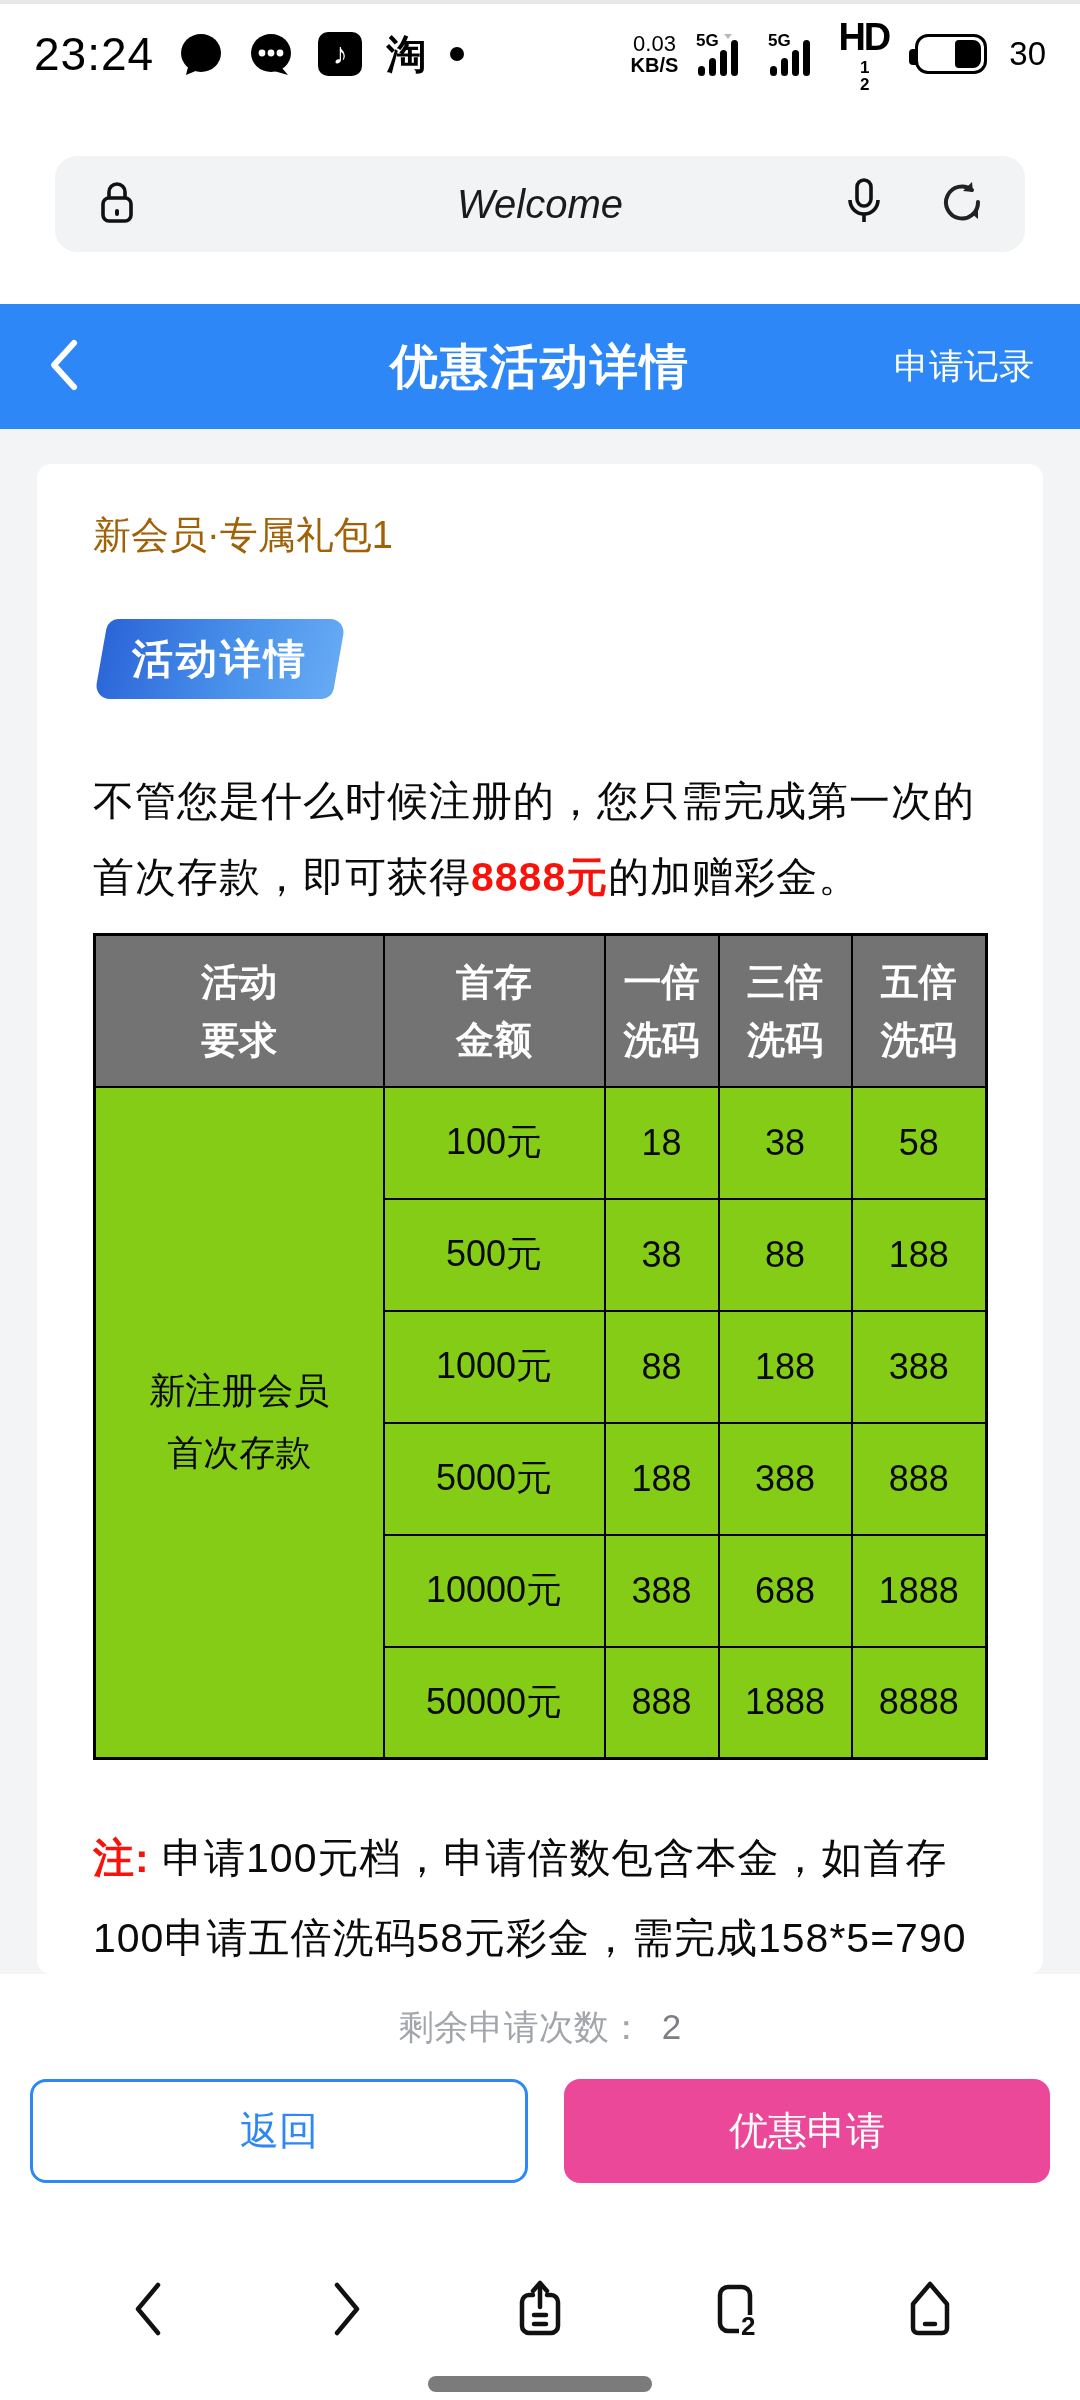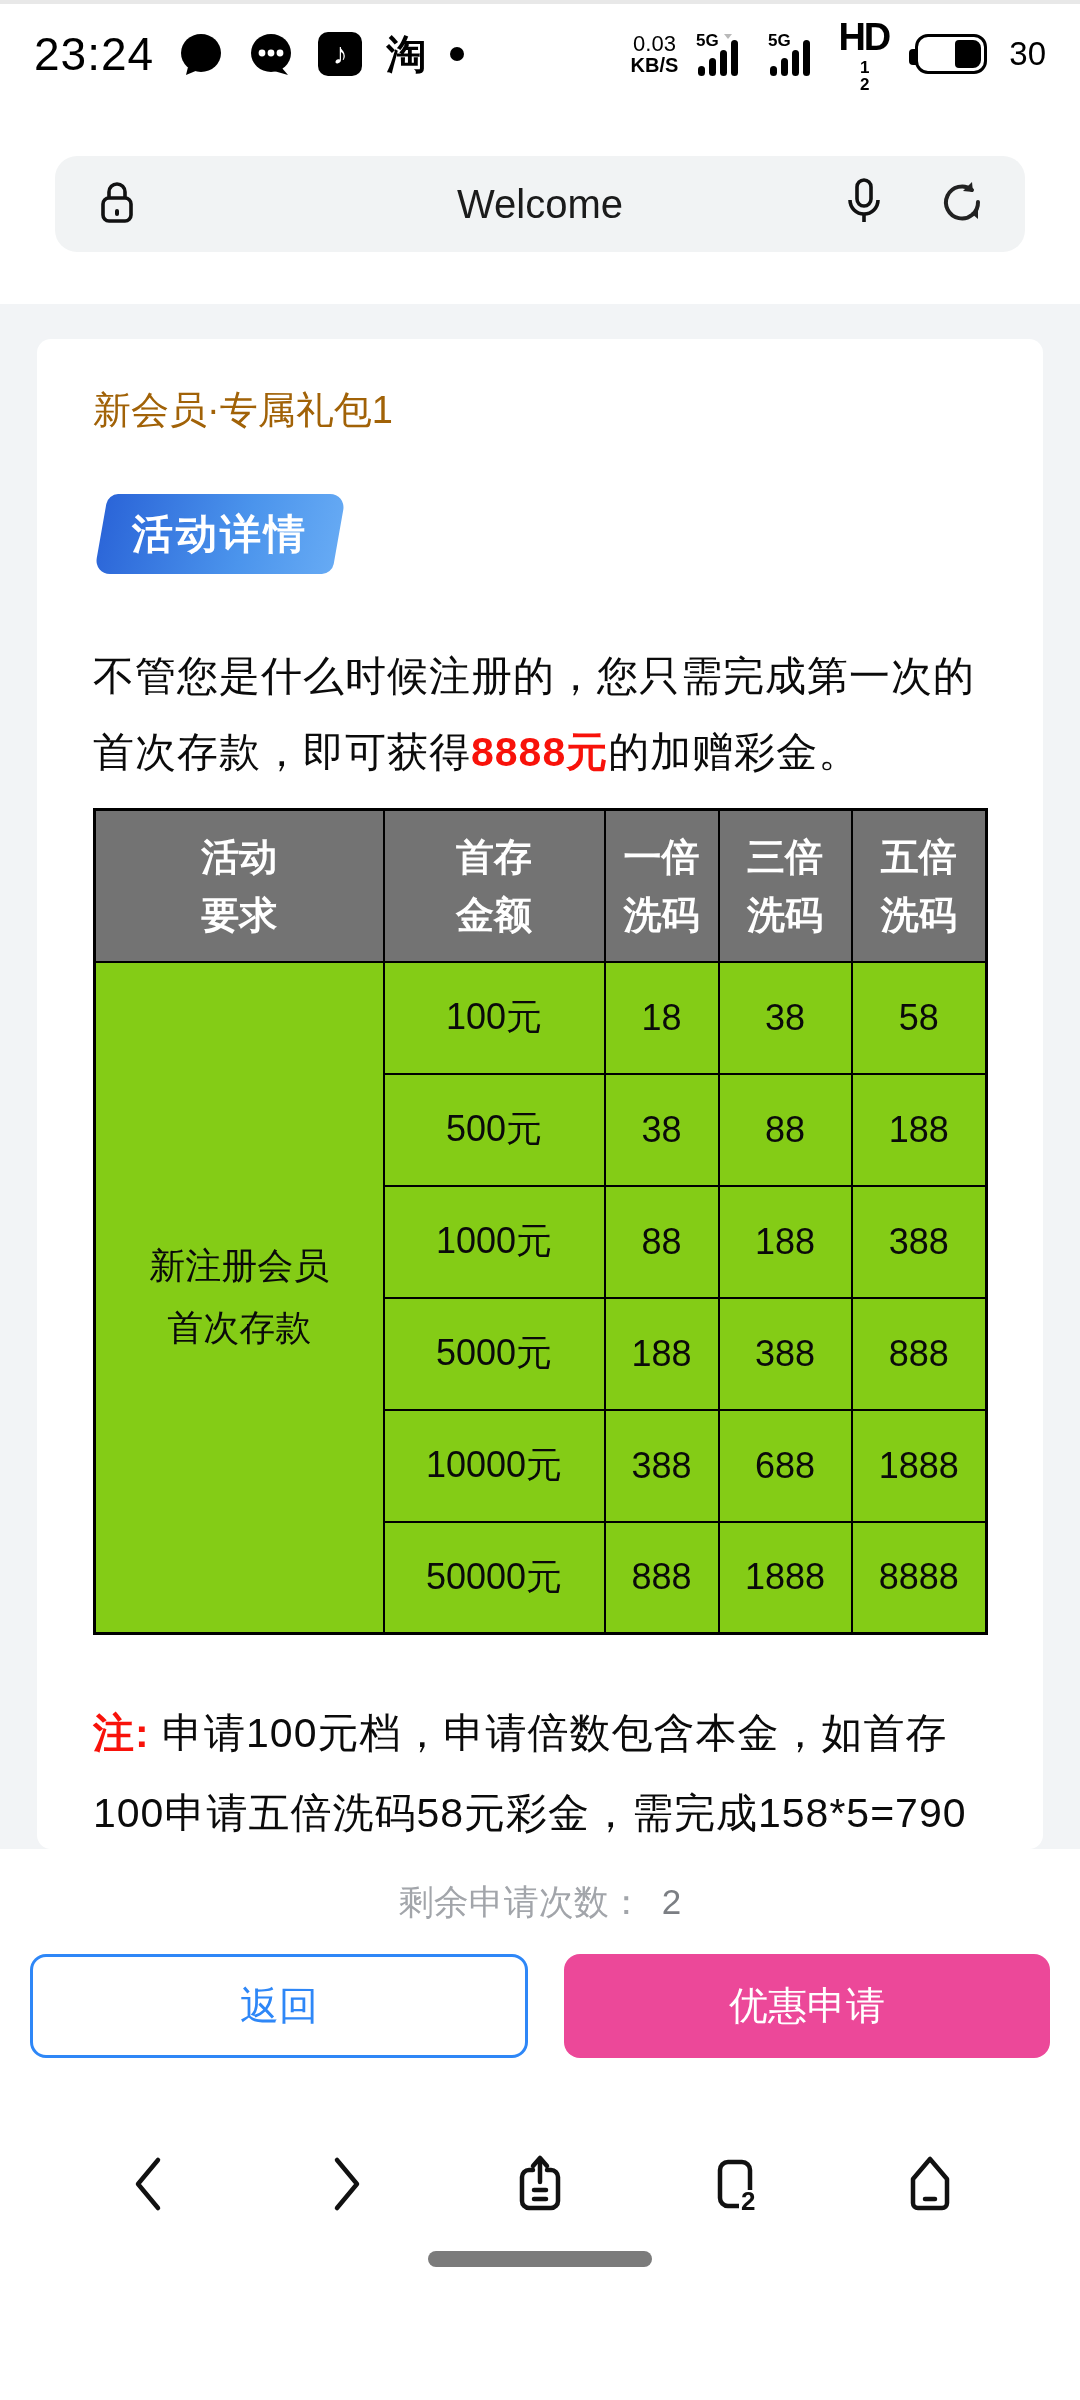--- a/index.html
+++ b/index.html
@@ -23,21 +23,21 @@
   .hd-wrap { display:flex; align-items:center;flex-direction:column; }
   .hd-txt { font-size:38px; font-weight:700; color:#000; letter-spacing:-2px; }
   .hd-frac { display:flex; flex-direction:column; line-height:1; margin-left:2px; }
   .hd-frac span { font-size:17px; font-weight:700; color:#000; }
   .battery { position:relative; width:72px; height:40px; border:3px solid #000; border-radius:13px; margin-left:10px; }
   .battery .bump { position:absolute; left:-9px; top:12px; width:8px; height:16px; background:#000; border-radius:4px 0 0 4px; }
   .battery .fill { position:absolute; right:3px; top:3px; bottom:3px; width:26px; background:#000; border-radius:4px 8px 8px 4px; }
   .batt-num { font-size:33px; color:#000; margin-left:6px; }
 
   
-  .browser-bar { height:200px; background:#fff; display:flex; align-items:center; }
+  .browser-bar { height:200px; background:#fff; display:flex; align-items:center;font-style:italic; }
   .url-pill { position:relative; margin:0 auto; width:970px; height:96px; background:#f1f3f4; border-radius:22px; display:flex; align-items:center; padding:0 42px; }
   .url-title { position:absolute; left:50%; transform:translateX(-50%); font-size:40px; color:#1b1b1b; }
   .url-right { margin-left:auto; display:flex; align-items:center; gap:52px; }
 
   
   .app-header { height:125px; background:#2e87f7; display:flex; align-items:center; padding:0 46px; position:relative; }
   .hdr-title { position:absolute; left:50%; transform:translateX(-50%); color:#fff; font-size:48px; font-weight:700; letter-spacing:2px; }
   .hdr-records { margin-left:auto; color:#fff; font-size:35px; }
 
   
@@ -161,20 +161,29 @@
           <svg width="46" height="46" viewBox="0 0 46 46">
             <path d="M35 11 a16 16 0 1 0 6 12" fill="none" stroke="#222" stroke-width="4" stroke-linecap="round"></path>
             <path d="M35 3 L36 13 L26 12 Z" fill="#222"></path>
             <path d="M41 30 L34 34 L41 40 Z" fill="#222"></path>
           </svg>
         </span>
       </span>
     </div>
   </div>
 
+  <div class="app-header">
+    <span>
+      <svg width="36" height="56" viewBox="0 0 36 56">
+          <polyline points="28,6 8,28 28,50" fill="none" stroke="#fff" stroke-width="6" stroke-linecap="round" stroke-linejoin="round"></polyline>
+        </svg>
+    </span>
+    <span class="hdr-title">优惠活动详情</span>
+    <span class="hdr-records">申请记录</span>
+  </div>
 
   <div class="content">
     <div class="card">
       <div class="pkg-link">新会员·专属礼包1</div>
 
       <div class="badge">
         <span>活动详情</span>
       </div>
 
       <div class="intro">

